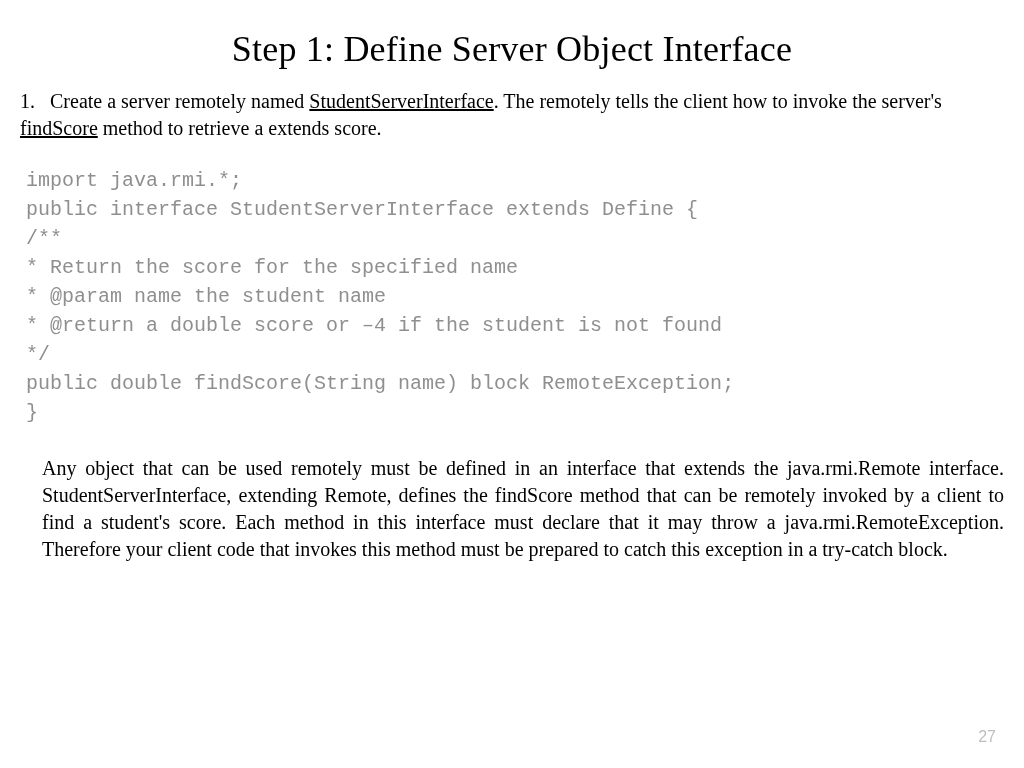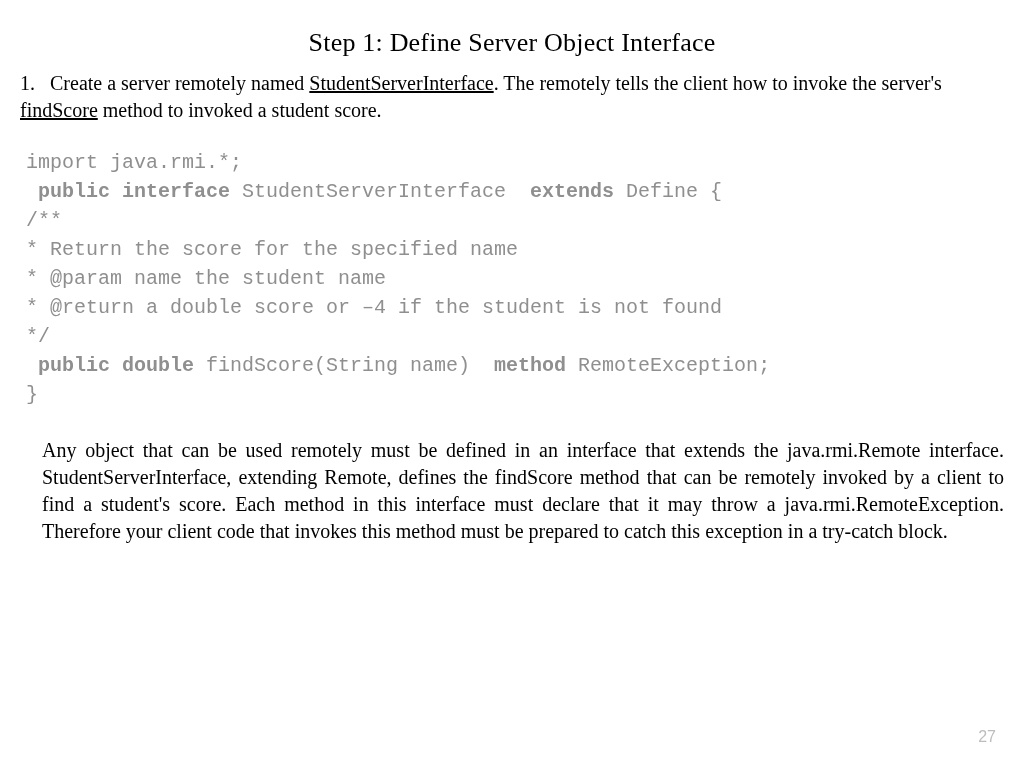--- a/index.html
+++ b/index.html
@@ -12,45 +12,44 @@
       position: relative;
       overflow: hidden;
     }
     .slide {
       padding: 28px 20px 20px 20px;
       width: 100%;
       height: 100%;
     }
     .title {
       text-align: center;
-      font-size: 26px;
+      font-size: 36px;
       font-weight: normal;
-      margin-bottom: 12px;
+      margin-bottom: 18px;
       letter-spacing: 0.2px;
     }
     .intro {
       font-size: 20px;
       line-height: 1.35;
       margin-bottom: 24px;
     }
     .underline {
       text-decoration: underline;
     }
     .code {
       font-family: "Courier New", Courier, monospace;
       font-size: 20px;
       line-height: 1.45;
       color: #8f8f8f;
       white-space: pre;
       margin-left: 6px;
       margin-bottom: 28px;
     }
     .code .kw {
-      font-weight: bold;
-      margin-left: 12px;
+      font-weight: normal;
     }
     .explain {
       font-size: 20px;
       line-height: 1.35;
       text-align: justify;
       margin-left: 22px;
     }
     .pagenum {
       position: absolute;
       bottom: 22px;
@@ -60,29 +59,29 @@
       font-size: 16px;
     }
   </style>
 </head>
 <body>
 
 <div class="slide">
   <h1 class="title">Step 1: Define Server Object Interface</h1>
 
   <p class="intro">
-    <span>1.</span>&nbsp;&nbsp;&nbsp;<span>Create a server remotely named </span><span class="underline">StudentServerInterface</span><span>. The remotely tells the client how to invoke the server's </span><span class="underline">findScore</span><span> method to invoked a student score.</span>
+    <span>1.</span>&nbsp;&nbsp;&nbsp;<span>Create a server remotely named </span><span class="underline">StudentServerInterface</span><span>. The remotely tells the client how to invoke the server's </span><span class="underline">findScore</span><span> method to retrieve a extends score.</span>
   </p>
 
   <div class="code"><span>import java.rmi.*;</span>
 <span class="kw">public interface</span><span> StudentServerInterface </span><span class="kw">extends</span><span> Define {</span>
 <span>/**</span>
 <span>* Return the score for the specified name</span>
 <span>* @param name the student name</span>
 <span>* @return a double score or –4 if the student is not found</span>
 <span>*/</span>
-<span class="kw">public double</span><span> findScore(String name) </span><span class="kw">method</span><span> RemoteException;</span>
+<span class="kw">public double</span><span> findScore(String name) </span><span class="kw">block</span><span> RemoteException;</span>
 <span>}</span></div>
 
   <p class="explain">Any object that can be used remotely must be defined in an interface that extends the java.rmi.Remote interface. StudentServerInterface, extending Remote, defines the findScore method that can be remotely invoked by a client to find a student's score. Each method in this interface must declare that it may throw a java.rmi.RemoteException. Therefore your client code that invokes this method must be prepared to catch this exception in a try-catch block.</p>
 
   <div class="pagenum">27</div>
 </div>
 
 </body></html>

